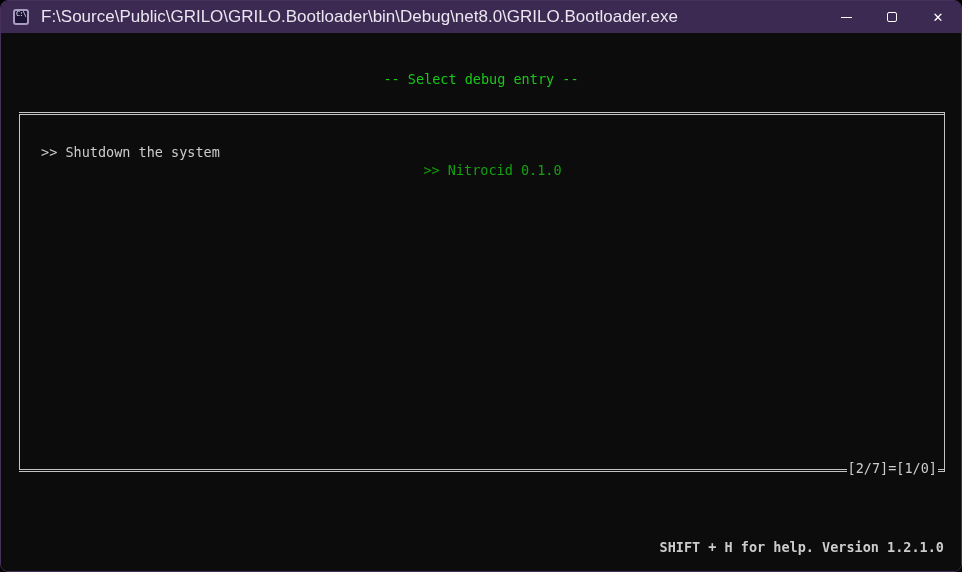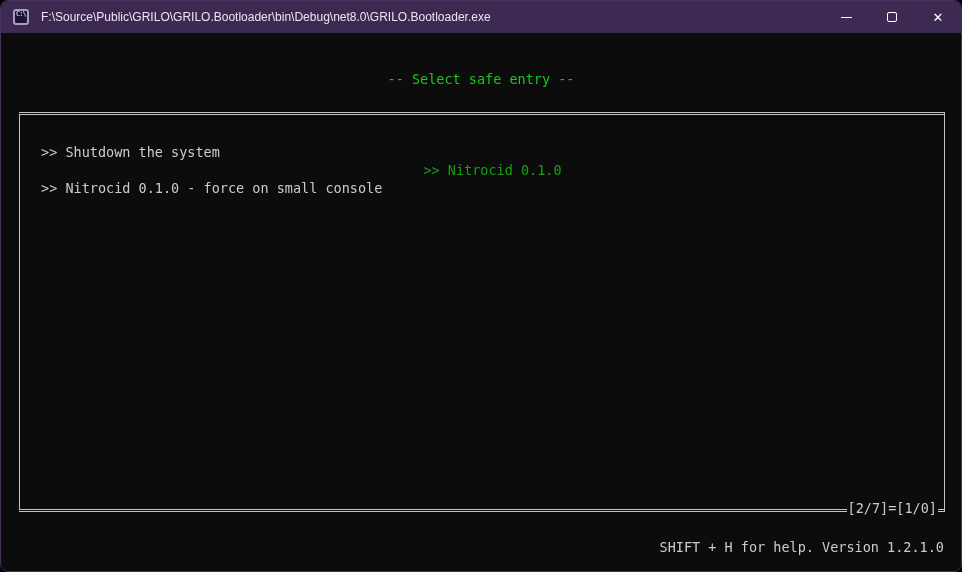--- a/index.html
+++ b/index.html
@@ -32,21 +32,21 @@
     position:relative;
   }
   .app-icon span{
     position:absolute;top:-1px;left:1px;
     font-family:"DejaVu Sans Mono", monospace;
     font-size:7px;color:#E8E8F5;letter-spacing:-1px;
   }
   .title-text{
     margin-left:12px;
     font-family:"Liberation Sans", sans-serif;
-    font-size:12px;color:#EAE5F0;
+    font-size:17px;color:#EAE5F0;
     white-space:nowrap;overflow:hidden;
   }
   .tb-spacer{flex:1;}
   .tb-btn{
     width:46px;height:32px;flex:0 0 auto;
     display:flex;align-items:center;justify-content:center;
     color:#FFFFFF;cursor:default;
   }
   .glyph-min{width:11px;height:1px;background:#FFFFFF;}
   .glyph-max{width:10px;height:10px;border:1px solid #FFFFFF;border-radius:2px;}
@@ -57,36 +57,36 @@
     background:var(--console-bg);
     color:var(--text);
     font-size:13.5px;line-height:18px;
   }
   .boot-header{
     position:absolute;top:37px;left:0;right:0;
     text-align:center;color:var(--header-green);
     white-space:pre;
   }
   .boot-box{
-    position:absolute;left:18px;top:79px;width:926px;height:400px;
+    position:absolute;left:18px;top:79px;width:926px;height:360px;
     border-color:var(--box-border);
     border-style:double solid;
     border-width:3px 1px;
   }
   .entries{padding:28px 0 0 21px;}
   .entry{height:18px;white-space:pre;color:var(--text);}
   .entry.selected{color:var(--selected-green);text-align:center;}
   .page-indicator{
     position:absolute;right:6px;bottom:-8px;
     background:var(--console-bg);
     padding:0 1px;white-space:pre;color:var(--text);text-align:center;
   }
   .footer-help{
     position:absolute;right:17px;top:505px;
-    white-space:pre;color:var(--text);
+    white-space:pre;color:var(--text);font-weight:bold;
   }
 </style>
 </head>
 <body>
 
 <div class="window">
 
   <div class="titlebar">
     <div class="app-icon">
       <span>C:\</span>
@@ -98,27 +98,26 @@
     </div>
     <div class="tb-btn">
       <div class="glyph-max"></div>
     </div>
     <div class="tb-btn">
       <div class="glyph-close">✕</div>
     </div>
   </div>
 
   <div class="console">
-    <div class="boot-header">-- Select safe entry --</div>
+    <div class="boot-header">-- Select debug entry --</div>
 
     <div class="boot-box">
       <div class="entries">
           <div class="entry">&gt;&gt; Shutdown the system</div>
           <div class="entry selected">&gt;&gt; Nitrocid 0.1.0</div>
-          <div class="entry">&gt;&gt; Nitrocid 0.1.0 - force on small console</div>
         </div>
       <div class="page-indicator">[2/7]=[1/0]</div>
     </div>
 
     <div class="footer-help">SHIFT + H for help. Version 1.2.1.0</div>
   </div>
 
 </div>
 
 </body></html>

